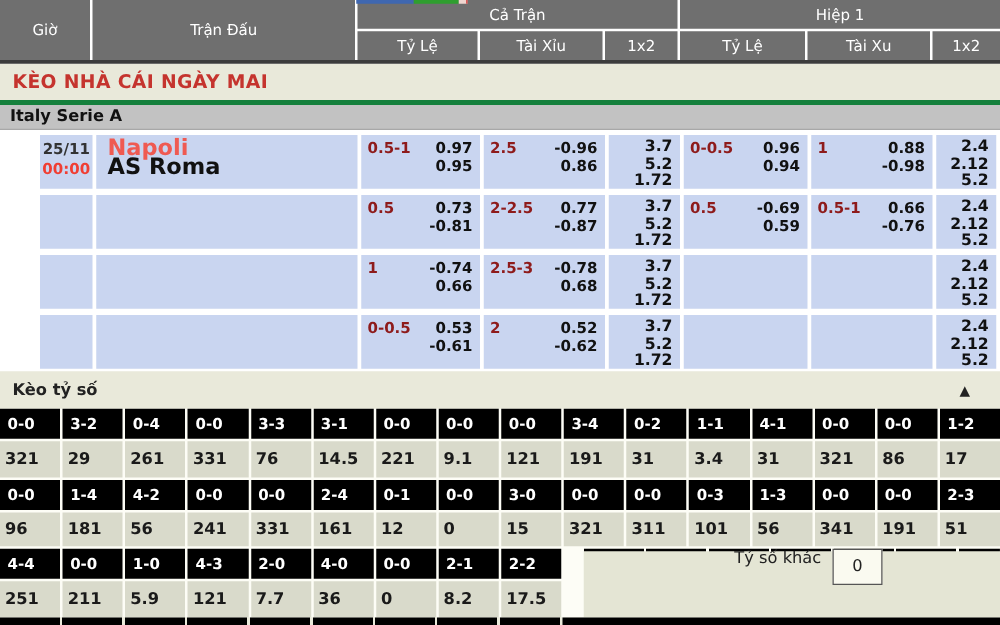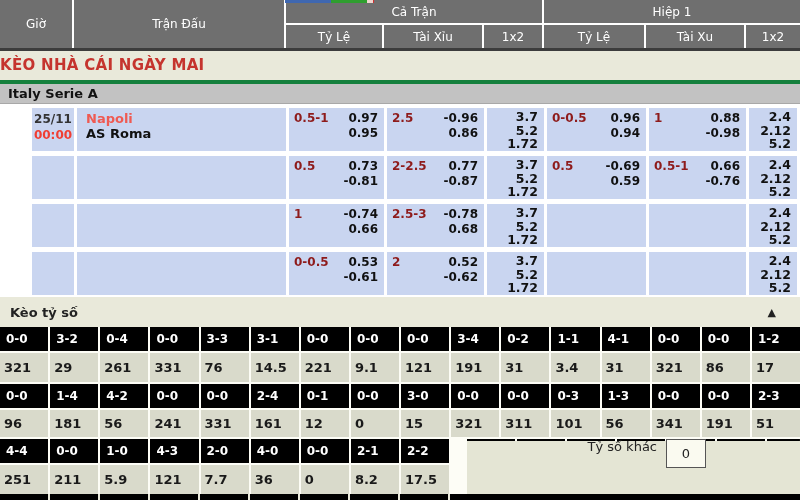--- a/index.html
+++ b/index.html
@@ -19,36 +19,36 @@
     display:grid;grid-template-columns:72px 210px 96px 98px 58px 100px 98px 1fr;
     grid-template-rows:23px 23px;gap:2px;background:#fff;
     border-bottom:3px solid #3c3c3c;box-sizing:content-box;
   }
   .th{background:#6f6f6f;color:#fff;font-size:12px;display:flex;align-items:center;justify-content:center;text-align:right;}
   .th.span2{grid-row:1 / span 2;}
   .th.g-full{grid-column:3 / span 3;}
   .th.g-half{grid-column:6 / span 3;}
   
   .page-title{position:absolute;left:0;top:51px;width:800px;height:28px;
-    display:flex;align-items:center;box-sizing:border-box;
+    display:flex;align-items:center;padding-left:10px;box-sizing:border-box;
     color:#c5342e;font-size:15px;font-weight:bold;letter-spacing:.3px;text-align:right;}
   .league-bar{position:absolute;left:0;top:80px;width:800px;height:24px;
     background:#c2c2c2;border-top:4px solid #15803d;border-bottom:1px solid #a8a8a8;
     display:flex;align-items:center;padding-left:8px;box-sizing:border-box;
     color:#111;font-size:13px;font-weight:bold;}
   
   .odds-table{position:absolute;left:0;top:104px;width:800px;height:193px;
     background:#fff;display:grid;box-sizing:border-box;
     grid-template-columns:71px 209px 95px 97px 57px 99px 97px 1fr;
     grid-template-rows:repeat(4,43px);gap:5px 3px;padding:4px 3px 0 3px;}
   .cell{background:#c9d5f0;font-size:12px;font-weight:bold;color:#111;overflow:hidden;}
   .time-cell{display:flex;flex-direction:column;align-items:center;justify-content:flex-start;padding-top:3px;line-height:16px;margin-left:29px;}
   .time-cell .date{color:#333;}
   .time-cell .time{color:#f03e33;}
-  .match-cell{padding:3px 0 0 9px;line-height:15px;font-size:13px;}
+  .match-cell{padding:3px 0 0 9px;line-height:15px;font-size:18px;}
   .match-cell .home{color:#ef5a52;}
   .match-cell .away{color:#111;}
   .match-cell .draw{color:#999;font-weight:normal;margin-top:12px;}
   .odds-cell{display:flex;justify-content:space-between;padding:3px 6px 0 5px;box-sizing:border-box;line-height:15px;}
   .odds-cell .hcap{color:#8e1b1b;}
   .odds-cell .vals{text-align:right;}
   .x2-cell{display:flex;flex-direction:column;align-items:flex-end;justify-content:flex-start;
     padding:2px 6px 0 0;box-sizing:border-box;line-height:13.5px;font-size:12.5px;}
   
   .score-bar{position:absolute;left:0;top:297px;width:800px;height:30px;

